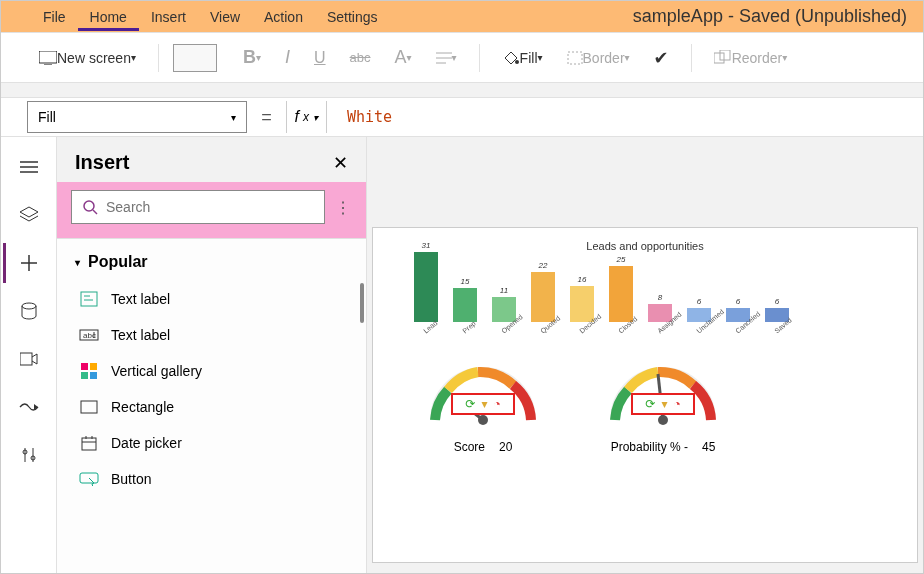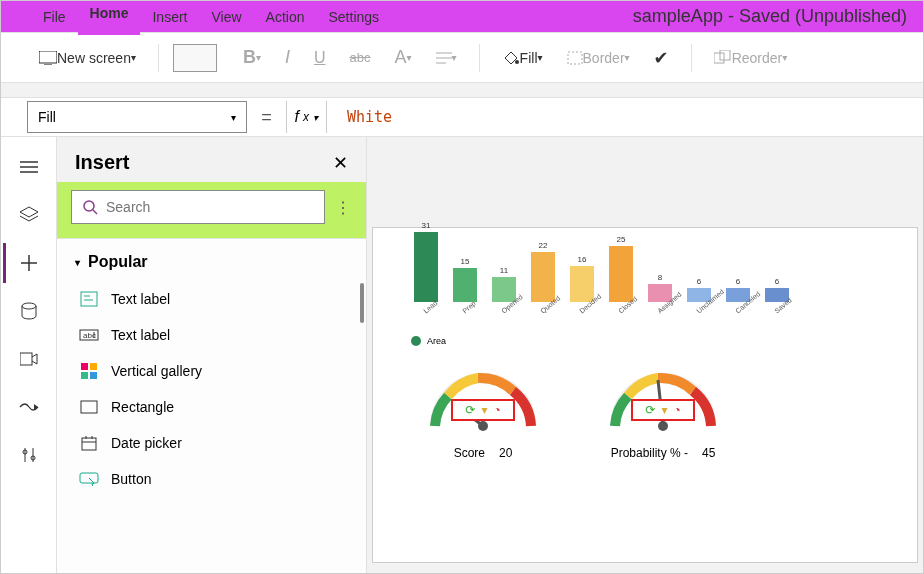--- a/index.html
+++ b/index.html
@@ -1,20 +1,20 @@
 <!DOCTYPE html>
 <html><head>
 <meta charset="utf-8">
 <style>
   * { box-sizing: border-box; margin: 0; padding: 0; font-family: "Segoe UI", -apple-system, sans-serif; }
   body { background: #f2f2f2; width: 924px; height: 574px; overflow: hidden; border: 1px solid #ccc; }
   
-  .menubar { display: flex; align-items: center; height: 32px; padding: 0 8px 0 30px; background: #d946ef; border-bottom: 1px solid #e1e1e1; }
+  .menubar { display: flex; align-items: center; height: 32px; padding: 0 8px 0 30px; background: #fdba74; border-bottom: 1px solid #e1e1e1; }
   .menubar .menu-item { padding: 6px 12px; font-size: 14px; color: #333; cursor: pointer; }
-  .menubar .menu-item.active { font-weight: 700; border-bottom: 3px solid #d946ef; padding-bottom: 11px; }
+  .menubar .menu-item.active { font-weight: 400; border-bottom: 3px solid #4c1d95; padding-bottom: 3px; }
   .app-status { margin-left: auto; font-size: 18px; color: #333; padding-right: 8px; }
   
   .toolbar { display: flex; align-items: center; height: 50px; background: #fff; border-bottom: 1px solid #e1e1e1; padding: 0 30px; gap: 8px; }
   .tb-btn { display: flex; align-items: center; gap: 0; padding: 6px 8px; font-size: 14px; color: #333; cursor: pointer; }
   .tb-color-box { width: 44px; height: 28px; border: 1px solid #999; background: #f8f8f8; margin-right: 10px; }
   .tb-sep { width: 1px; height: 28px; background: #e1e1e1; margin: 0 6px; }
   .grey { color: #aaa; }
   .chev { font-size: 10px; }
   
   .fxbar { display: flex; align-items: center; height: 40px; background: #fff; border-top: 1px solid #e1e1e1; border-bottom: 1px solid #e1e1e1; padding: 0 0 0 26px; gap: 8px; margin-top: 14px; }
@@ -26,42 +26,42 @@
   .main { display: flex; height: calc(100% - 136px); }
   
   .rail { width: 56px; background: #fff; border-right: 1px solid #e1e1e1; display: flex; flex-direction: column; align-items: center; padding-top: 10px; gap: 8px; }
   .rail-btn { width: 48px; height: 40px; display: flex; align-items: center; justify-content: center; cursor: pointer; color: #333; font-size: 18px; }
   .rail-btn.active { border-left: 3px solid #742774; margin-left: -3px; }
   
   .insert-panel { width: 310px; background: #fdfdfd; display: flex; flex-direction: column; border-right: 1px solid #e1e1e1; }
   .panel-header { display: flex; align-items: center; justify-content: space-between; padding: 14px 18px 8px 18px; background: #f2f2f2; }
   .panel-title { font-size: 20px; font-weight: 600; }
   .close-x { font-size: 18px; cursor: pointer; }
-  .search-row { display: flex; align-items: center; gap: 10px; padding: 8px 14px 14px 14px; background: #bef264; border-bottom: 1px solid #e1e1e1; }
+  .search-row { display: flex; align-items: center; gap: 10px; padding: 8px 14px 14px 14px; background: #f9a8d4; border-bottom: 1px solid #e1e1e1; }
   .search-box { flex: 1; border: 1px solid #888; height: 34px; display: flex; align-items: center; gap: 8px; padding: 0 10px; background: #fff; }
   .search-box input { border: none; outline: none; flex: 1; font-size: 14px; }
   .more-dots { font-size: 16px; color: #555; letter-spacing: 1px; cursor: pointer; }
   
   .cat-head { display: flex; align-items: center; gap: 8px; padding: 14px 14px 6px 18px; font-size: 16px; font-weight: 600; cursor: pointer; }
   .insert-list { display: flex; flex-direction: column; padding: 4px 0; overflow-y: auto; position: relative; }
   .ins-item { display: flex; align-items: center; gap: 12px; padding: 8px 14px 8px 22px; font-size: 14px; cursor: pointer; }
   .ins-icon { width: 20px; height: 20px; display: flex; align-items: center; justify-content: center; }
   .scroll-thumb { position: absolute; right: 2px; top: 6px; width: 4px; height: 40px; background: #888; border-radius: 2px; }
   
   .canvas-area { flex: 1; background: #888; position: relative; }
   .canvas-area::before { content:""; position:absolute; left:0; right:0; top:0; height:12px; background:#f2f2f2; }
   .canvas-area::after { content:""; position:absolute; left:0; right:0; top:12px; bottom:0; background:#e8e8e8; z-index:-1;}
   
   .canvas-area { background:#f2f2f2; }
   .canvas-outer-white { position:absolute; left:5px; right:5px; top:90px; bottom:10px; background:#fff; border:1px solid #ccc; }
   
   .chart-title { text-align: center; font-size: 11px; color: #333; margin-bottom: 8px; }
   .bars { display: flex; align-items: flex-end; gap: 9px; height: 80px; margin-bottom: 4px; padding-left: 18px; }
   .bar-wrap { display: flex; flex-direction: column; align-items: center; width: 30px; }
-  .bar-val { font-size: 8px; color: #333; margin-bottom: 2px; }
+  .bar-val { font-size: 8px; color: #333; margin-bottom: 2px; font-style: italic; }
   .bar { width: 24px; }
   .bar-lbl { font-size: 7px; color: #555; margin-top: 4px; transform: rotate(-40deg); transform-origin: top; white-space: nowrap; height: 14px; width: 10px; }
   .legend-row { display:flex; align-items:center; gap:6px; font-size:9px; margin: 16px 0 4px 18px; }
   .legend-swatch { width:10px; height:10px; border-radius:50%; background:#2d8a56; }
   
   .gauges { display: flex; gap: 60px; margin-top: 20px; padding-left: 30px; }
   .gauge-box { display:flex; flex-direction:column; align-items:center; }
   .gauge { width: 120px; height: 70px; position: relative; }
   .ctrl-box { position:absolute; top:33px; left:28px; width:64px; height:22px; border:2px solid #e62020; display:flex; align-items:center; justify-content:center; gap:6px; background:#fff; }
   .ctrl-box span { font-size:12px; }
@@ -290,20 +290,21 @@
               </svg>
             </span>
           <span>Button</span>
         </div>
       </div>
     </div>
   </div>
 
   <div class="canvas-area">
     <div class="canvas-outer-white" style="padding:12px 20px;">
+      <div class="chart-title">Leads and opportunities</div>
       <div class="bars" id="bar-container">
           <div class="bar-wrap">
             <div class="bar-val">31</div>
             <div class="bar" style="height: 70px; background: rgb(45, 138, 86);"></div>
             <div class="bar-lbl">Lead</div>
           </div>
           <div class="bar-wrap">
             <div class="bar-val">15</div>
             <div class="bar" style="height: 33.871px; background: rgb(79, 176, 111);"></div>
             <div class="bar-lbl">Prep</div>
@@ -342,24 +343,20 @@
             <div class="bar-val">6</div>
             <div class="bar" style="height: 13.5484px; background: rgb(122, 160, 219);"></div>
             <div class="bar-lbl">Canceled</div>
           </div>
           <div class="bar-wrap">
             <div class="bar-val">6</div>
             <div class="bar" style="height: 13.5484px; background: rgb(106, 143, 207);"></div>
             <div class="bar-lbl">Saved</div>
           </div>
         </div>
-      <div class="legend-row">
-        <div class="legend-swatch"></div>
-        <span>Area</span>
-      </div>
       <div class="gauges">
         <div class="gauge-box">
           <div class="gauge">
             <svg width="120" height="70" viewBox="0 0 120 70">
               <path d="M12 60 A48 48 0 0 1 108 60" fill="none" stroke="#eee" stroke-width="10"></path>
               <path d="M12 60 A48 48 0 0 1 25 30" fill="none" stroke="#3aa655" stroke-width="10"></path>
               <path d="M25 30 A48 48 0 0 1 55 12" fill="none" stroke="#f5c93a" stroke-width="10"></path>
               <path d="M55 12 A48 48 0 0 1 90 25" fill="none" stroke="#f08a2a" stroke-width="10"></path>
               <path d="M90 25 A48 48 0 0 1 108 60" fill="none" stroke="#d9332e" stroke-width="10"></path>
               <line x1="60" y1="60" x2="32" y2="38" stroke="#555" stroke-width="3"></line>

